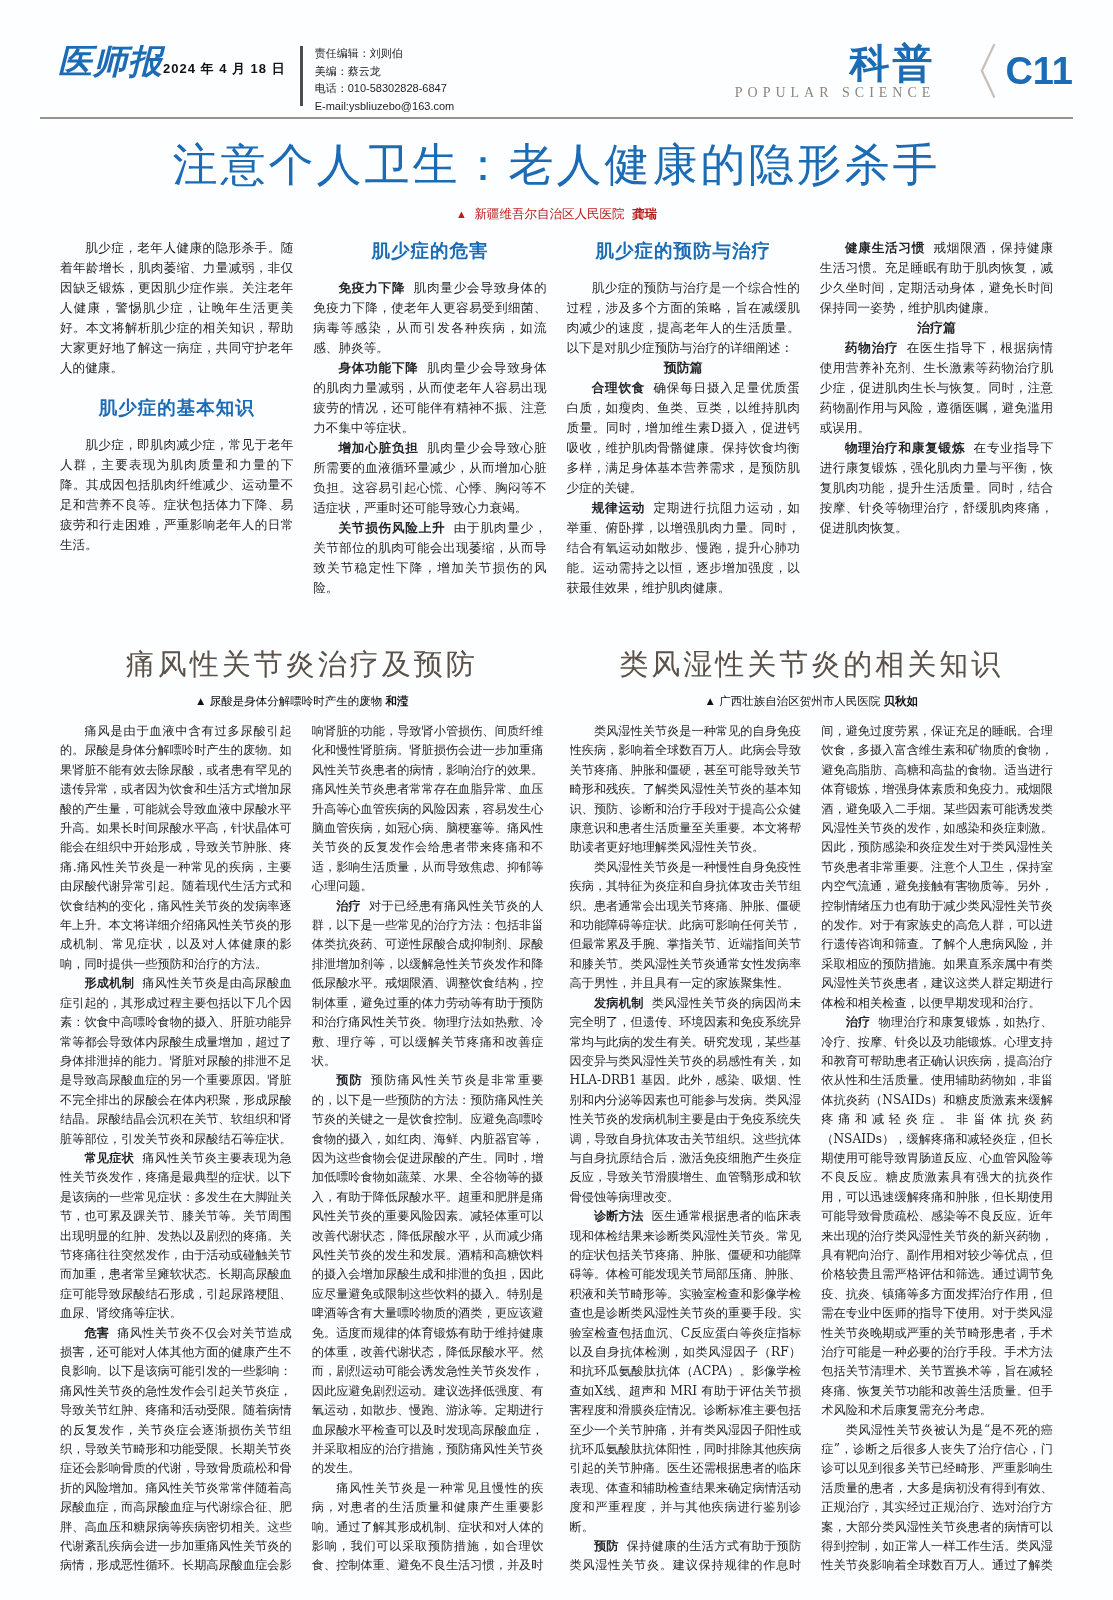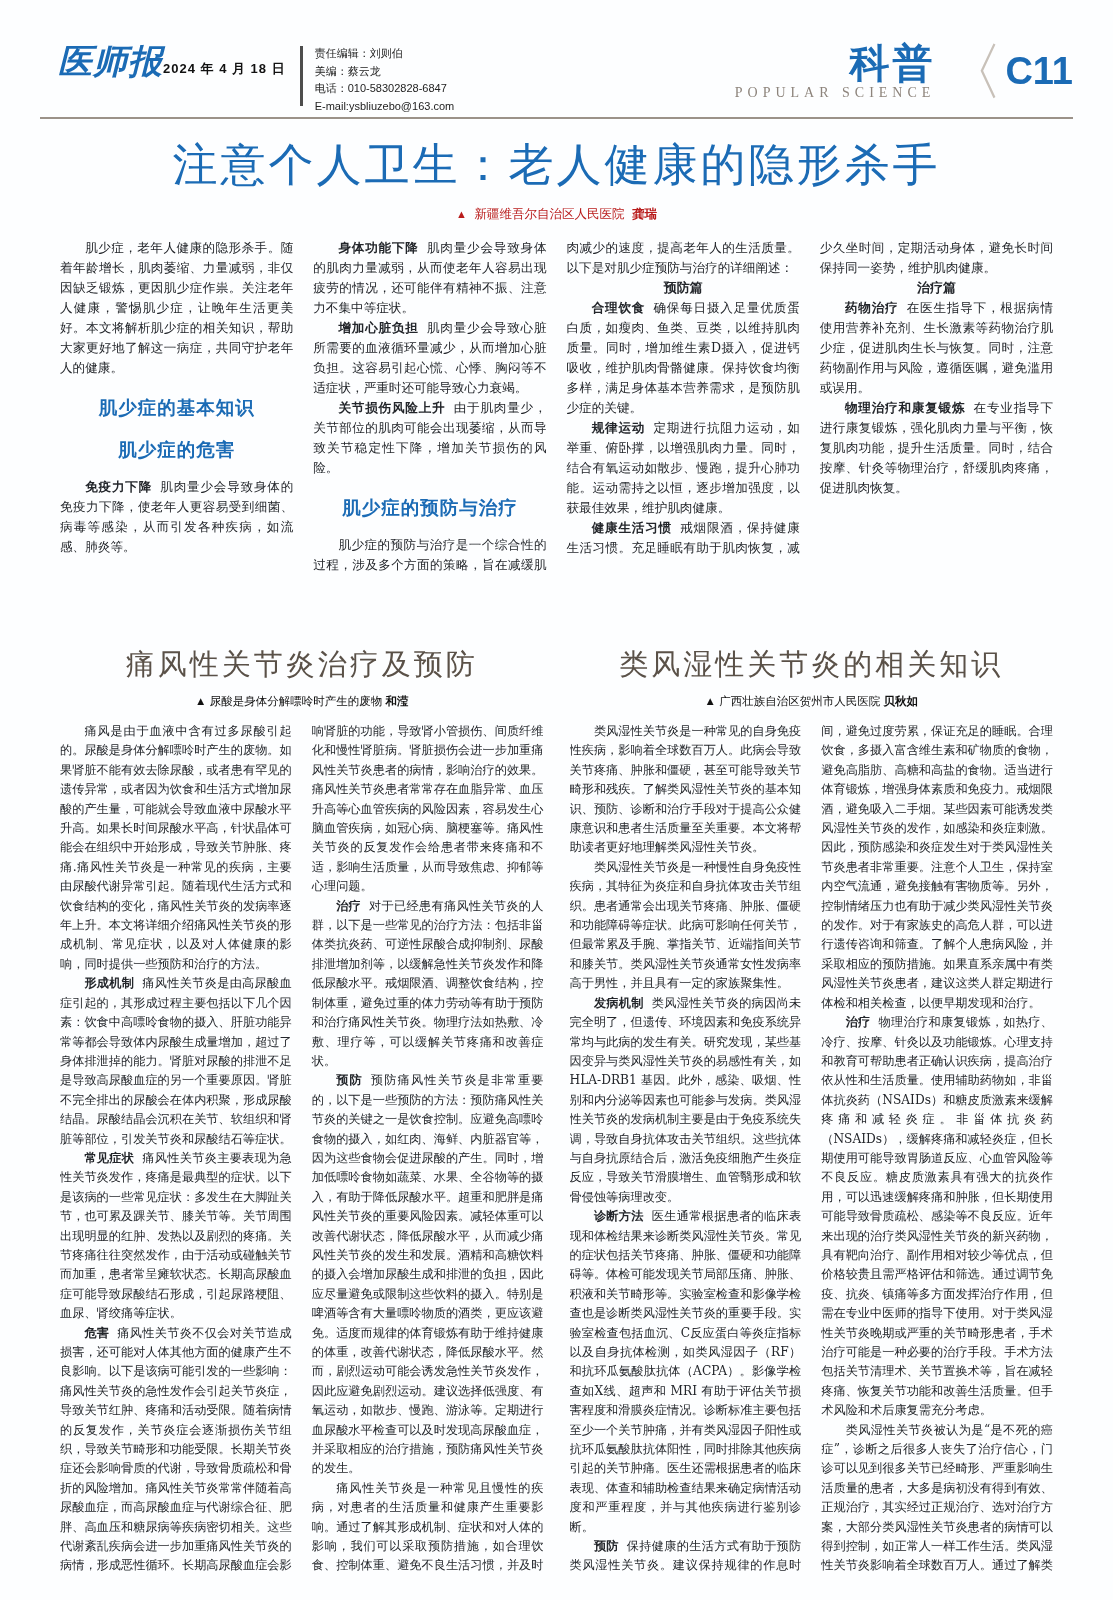--- a/index.html
+++ b/index.html
@@ -80,20 +80,21 @@
   <section>
     <h1 class="main-title">注意个人卫生：老人健康的隐形杀手</h1>
     <div class="byline">
       <span class="tri">▲</span>
       <span>新疆维吾尔自治区人民医院</span>
       <b>龚瑞</b>
     </div>
     <div class="cols top-body">
         <p>肌少症，老年人健康的隐形杀手。随着年龄增长，肌肉萎缩、力量减弱，非仅因缺乏锻炼，更因肌少症作祟。关注老年人健康，警惕肌少症，让晚年生活更美好。本文将解析肌少症的相关知识，帮助大家更好地了解这一病症，共同守护老年人的健康。</p>
         <div class="h2">肌少症的基本知识</div>
+        <p>肌少症，即肌肉减少症，常见于老年人群，主要表现为肌肉质量和力量的下降。其成因包括肌肉纤维减少、运动量不足和营养不良等。症状包括体力下降、易疲劳和行走困难，严重影响老年人的日常生活。</p>
         <div class="h2">肌少症的危害</div>
         <p><b class="lead">免疫力下降</b>肌肉量少会导致身体的免疫力下降，使老年人更容易受到细菌、病毒等感染，从而引发各种疾病，如流感、肺炎等。</p>
         <p><b class="lead">身体功能下降</b>肌肉量少会导致身体的肌肉力量减弱，从而使老年人容易出现疲劳的情况，还可能伴有精神不振、注意力不集中等症状。</p>
         <p><b class="lead">增加心脏负担</b>肌肉量少会导致心脏所需要的血液循环量减少，从而增加心脏负担。这容易引起心慌、心悸、胸闷等不适症状，严重时还可能导致心力衰竭。</p>
         <p><b class="lead">关节损伤风险上升</b>由于肌肉量少，关节部位的肌肉可能会出现萎缩，从而导致关节稳定性下降，增加关节损伤的风险。</p>
         <div class="h2">肌少症的预防与治疗</div>
         <p>肌少症的预防与治疗是一个综合性的过程，涉及多个方面的策略，旨在减缓肌肉减少的速度，提高老年人的生活质量。以下是对肌少症预防与治疗的详细阐述：</p>
         <div class="h3">预防篇</div>
         <p><b class="lead">合理饮食</b>确保每日摄入足量优质蛋白质，如瘦肉、鱼类、豆类，以维持肌肉质量。同时，增加维生素D摄入，促进钙吸收，维护肌肉骨骼健康。保持饮食均衡多样，满足身体基本营养需求，是预防肌少症的关键。</p>
         <p><b class="lead">规律运动</b>定期进行抗阻力运动，如举重、俯卧撑，以增强肌肉力量。同时，结合有氧运动如散步、慢跑，提升心肺功能。运动需持之以恒，逐步增加强度，以获最佳效果，维护肌肉健康。</p>

